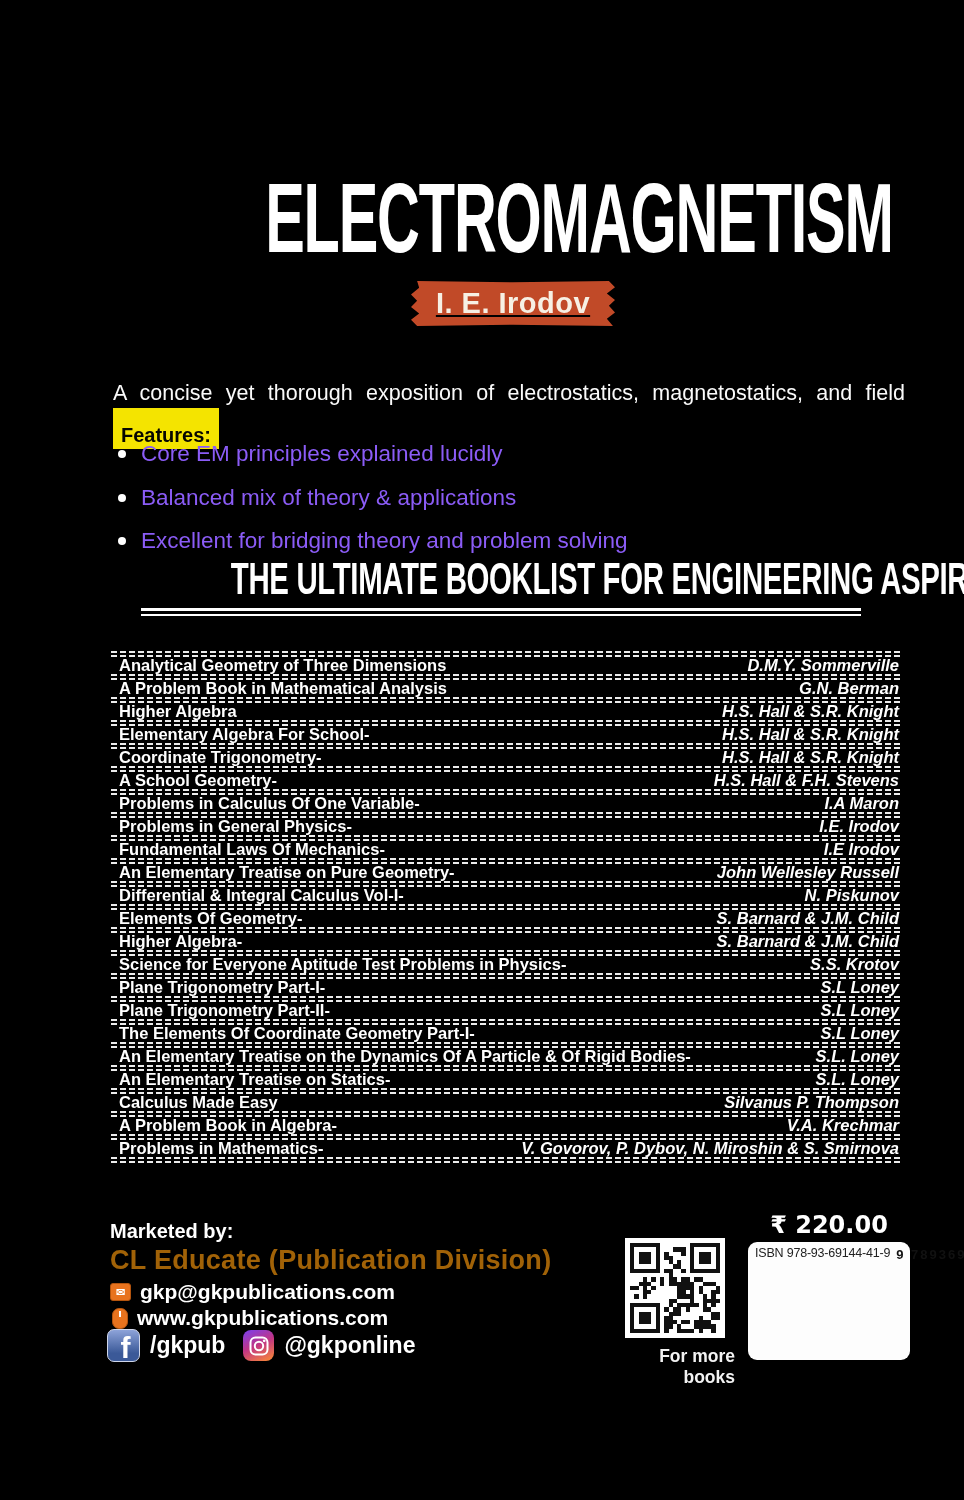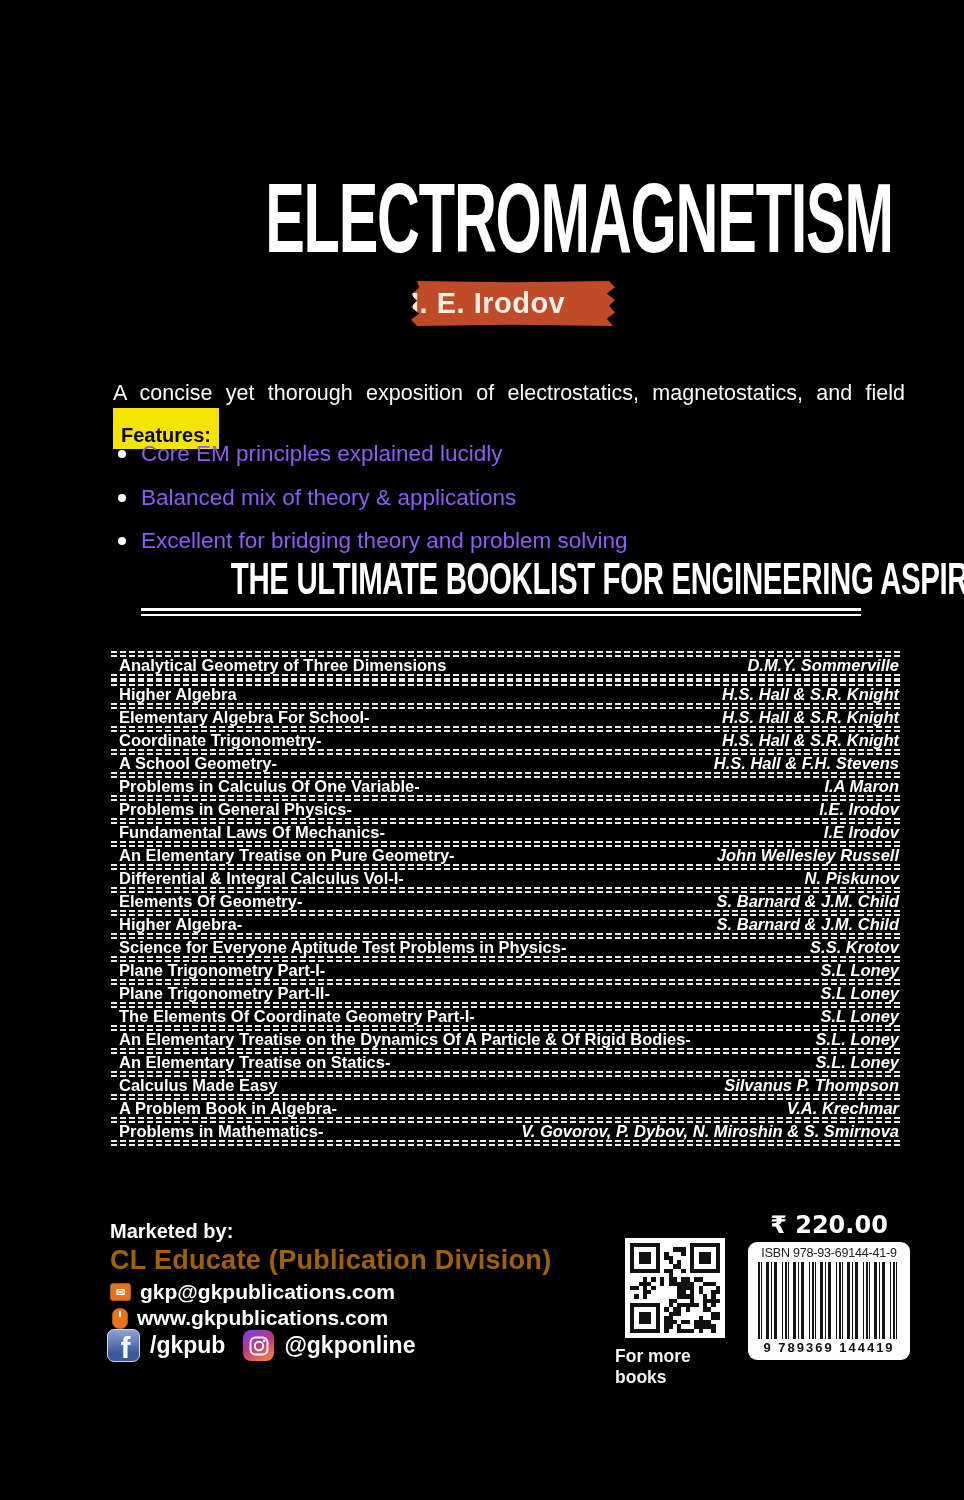--- a/index.html
+++ b/index.html
@@ -7,23 +7,23 @@
          overflow:hidden;font-family:"Liberation Sans",sans-serif;}
 
   
   .title-script{position:absolute;top:96px;left:56px;width:908px;text-align:center;
     font-family:"DejaVu Serif",serif;font-style:italic;font-weight:bold;
     font-size:58px;color:#fff;line-height:1.1;}
   .title-main{position:absolute;top:168px;left:56px;width:908px;text-align:center;white-space:nowrap;}
   .title-main span{display:inline-block;font-weight:bold;font-size:99px;line-height:1;
     color:#fff;letter-spacing:-2px;transform:scale(0.60,1.0);transform-origin:center;}
   .author-ribbon{position:absolute;top:281px;left:411px;width:204px;height:45px;
-    background:#c14a28;display:flex;align-items:center;
+    background:#c14a28;display:flex;align-items:center;justify-content:center;
     clip-path:polygon(3% 0,50% 3%,97% 0,100% 14%,96% 28%,100% 42%,97% 55%,100% 70%,96% 84%,99% 100%,
-                      50% 97%,3% 100%,0 86%,4% 72%,0 58%,3% 44%,0 30%,4% 15%);}
+                      50% 97%,3% 100%,0 86%,4% 72%,0 58%,3% 44%,0 30%,4% 15%);text-decoration:underline;}
   .author-ribbon span{color:#f7f0e4;font-weight:bold;font-size:29px;letter-spacing:0.5px;}
 
   
   .description{position:absolute;top:347px;left:113px;width:792px;color:#fafafa;
     font-size:21.5px;line-height:1.72;margin-top:28px;}
   .desc-l1{text-align:justify;text-align-last:justify;white-space:nowrap;}
   .features-label{position:absolute;top:408px;left:113px;background:#f4e400;color:#070700;
     font-weight:bold;font-size:20px;padding:16px 8px 3px;line-height:1.1;}
   .bullets{position:absolute;top:438px;left:115px;width:790px;}
   .bullet{display:flex;align-items:flex-start;margin-bottom:12px;color:#8b5cf6;font-size:22.5px;line-height:1.05;padding:4px 0;}
@@ -58,28 +58,28 @@
   .mouse-ic::before{content:"";position:absolute;top:2px;left:50%;width:2px;height:6px;background:#fff;transform:translateX(-50%);}
   .social{position:absolute;top:1329px;left:107px;display:flex;align-items:center;gap:10px;color:#fff;font-weight:bold;font-size:23px;}
   .fb-ic{width:33px;height:33px;border-radius:7px;background:linear-gradient(180deg,#8da3d9 0%,#3b5998 75%);
     display:flex;align-items:flex-end;justify-content:center;overflow:hidden;border:1px solid #cfd6ea;box-sizing:border-box;}
   .fb-ic span{color:#fff;font-weight:bold;font-size:30px;line-height:0.82;transform:translateX(2px);}
   .ig-ic{width:31px;height:31px;border-radius:8px;margin-left:8px;
     background:linear-gradient(155deg,#7a3ff0 0%,#c13584 48%,#fd8d32 100%);
     display:flex;align-items:center;justify-content:center;}
 
   
-  .qr-wrap{position:absolute;left:615px;top:1238px;width:120px;text-align:left;}
+  .qr-wrap{position:absolute;left:615px;top:1238px;width:120px;text-align:right;}
   .qr-box{width:100px;height:100px;background:#fff;margin:0 auto;padding:5px;box-sizing:border-box;}
   .qr-box svg{width:100%;height:100%;display:block;}
   .qr-caption{margin-top:8px;color:#f2f2f2;font-size:17.5px;font-weight:bold;}
   .price{position:absolute;left:748px;top:1211px;width:162px;text-align:center;color:#fff;
     font-weight:bold;font-size:24px;font-family:"DejaVu Sans",sans-serif;}
   .barcode{position:absolute;left:748px;top:1242px;width:162px;height:118px;background:#fdfdfd;
-    border-radius:9px;box-sizing:border-box;padding:4px 7px 5px;display:flex;flex-direction:column;}
+    border-radius:9px;box-sizing:border-box;padding:4px 7px 5px;display:flex;}
   .isbn{font-size:12.5px;text-align:center;color:#222;white-space:nowrap;letter-spacing:-0.2px;}
   .bars{flex:1;margin:2px 3px 0;background-image:repeating-linear-gradient(90deg,
       #151515 0 2px,transparent 2px 3px,#151515 3px 4px,transparent 4px 8px,
       #151515 8px 11px,transparent 11px 13px,#151515 13px 14px,transparent 14px 16px,
       #151515 16px 19px,transparent 19px 24px,#151515 24px 25px,transparent 25px 27px);}
   .bdigits{font-size:13px;text-align:center;color:#111;letter-spacing:2px;white-space:nowrap;margin-top:1px;font-weight:bold;}
 </style>
 </head>
 <body>
 
@@ -124,20 +124,24 @@
 
     <div>
         <div class="sep"></div>
         <div class="brow">
           <span class="btitle">Analytical Geometry of Three Dimensions</span>
           <span class="bauthor">D.M.Y. Sommerville</span>
         </div>
       </div>
         <div>
         <div class="sep"></div>
+        <div class="brow">
+          <span class="btitle">A Problem Book in Mathematical Analysis</span>
+          <span class="bauthor">G.N. Berman</span>
+        </div>
       </div>
         <div>
         <div class="sep"></div>
         <div class="brow">
           <span class="btitle">Higher Algebra</span>
           <span class="bauthor">H.S. Hall &amp; S.R. Knight</span>
         </div>
       </div>
         <div>
         <div class="sep"></div>

